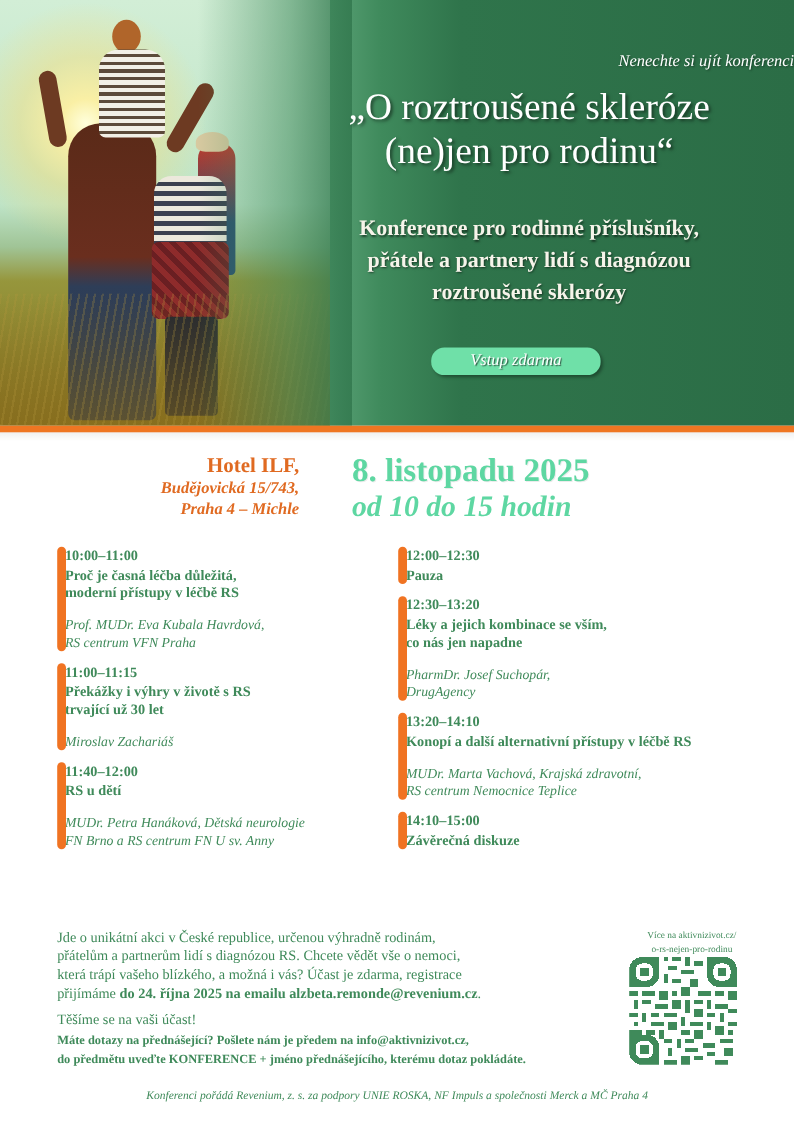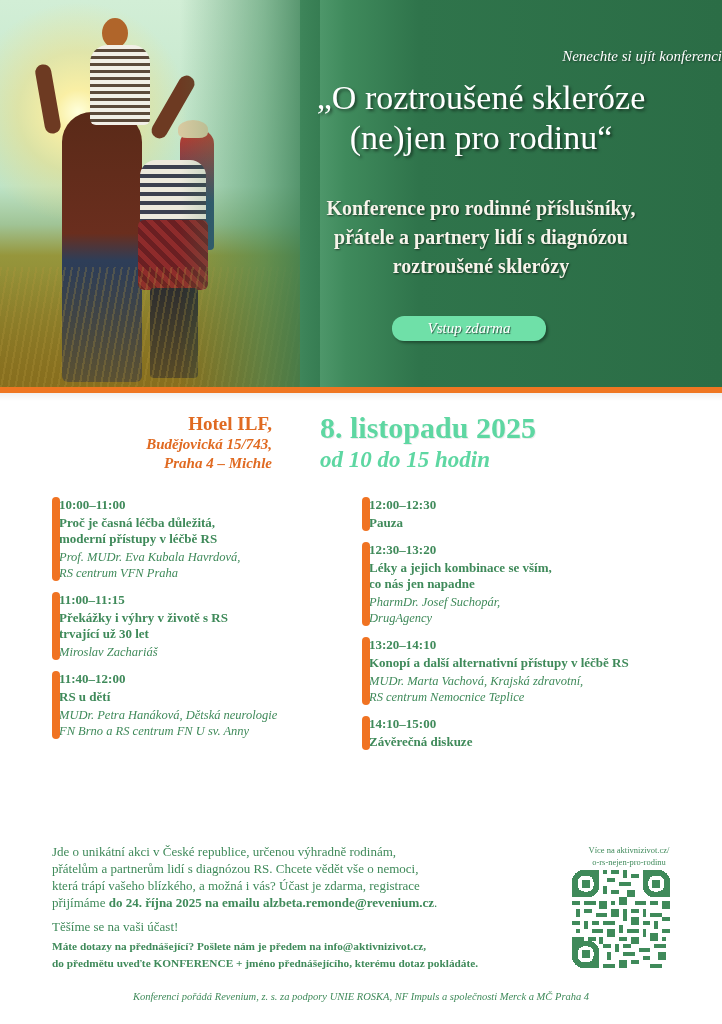--- a/index.html
+++ b/index.html
@@ -45,30 +45,30 @@
     font-style: italic; font-family: "Liberation Serif", serif; font-size: 15px; line-height: 25px; text-shadow: 1px 1px 1px rgba(0,0,0,0.6); cursor: pointer; }
 
   .orange-rule { position: absolute; left: 0; top: 387px; width: 722px; height: 6px; background: #ef7622; }
   .shadow-band { position: absolute; left: 0; top: 393px; width: 722px; height: 8px; background: linear-gradient(180deg, rgba(0,0,0,0.06), rgba(0,0,0,0)); }
 
   .venue { position: absolute; right: 450px; top: 413px; text-align: right; color: #e06a21; font-family: "Liberation Serif", serif; }
   .venue .name { font-size: 19px; font-weight: bold; line-height: 22px; }
   .venue .addr { font-size: 15px; font-style: italic; font-weight: bold; line-height: 19px; }
   .datebox { position: absolute; left: 320px; top: 410px; color: #5ed7a2; font-family: "Liberation Serif", serif; font-weight: bold; }
   .datebox .date { font-size: 30px; line-height: 36px; text-shadow: 1px 1px 0 rgba(0,0,0,0.08); }
-  .datebox .hours { font-size: 23px; line-height: 28px; font-style: italic; }
+  .datebox .hours { font-size: 27px; line-height: 28px; font-style: italic; }
 
   .col { position: absolute; }
   .col-left { left: 52px; top: 496px; width: 290px; }
   .col-right { left: 362px; top: 496px; width: 330px; }
   .item { position: relative; padding-left: 7px; margin-bottom: 10px; color: #3f8a5a; font-family: "Liberation Serif", serif; }
   .item .bar { position: absolute; left: 0; top: 1px; bottom: 0; width: 8px; border-radius: 5px; background: #f07322; }
   .item .time { font-size: 13px; font-weight: bold; line-height: 17px; }
   .item .topic { font-size: 13px; font-weight: bold; line-height: 16px; margin-top: 2px; }
-  .item .speaker { font-size: 12.5px; font-style: italic; line-height: 16px; margin-top: 2px; }
+  .item .speaker { font-size: 12.5px; font-style: italic; line-height: 16px; margin-top: 13px; }
 
   .info { position: absolute; left: 52px; top: 843px; width: 490px; color: #3f8a5a; font-family: "Liberation Serif", serif; font-size: 13px; line-height: 17px; }
   .info b { font-weight: bold; }
   .info .thanks { margin-top: 7px; }
   .questions { position: absolute; left: 52px; top: 938px; width: 500px; color: #3f8a5a; font-family: "Liberation Serif", serif; font-size: 11.3px; font-weight: bold; line-height: 17px; }
 
   .qr-caption { position: absolute; left: 565px; top: 844px; width: 128px; text-align: center; color: #3f8a5a; font-family: "Liberation Serif", serif; font-size: 8.5px; line-height: 12px; }
   .qr { position: absolute; left: 572px; top: 870px; width: 98px; height: 98px; }
 
   .footer { position: absolute; left: 0; top: 991px; width: 722px; text-align: center; color: #3f8a5a; font-family: "Liberation Serif", serif; font-size: 10.5px; font-style: italic; }

